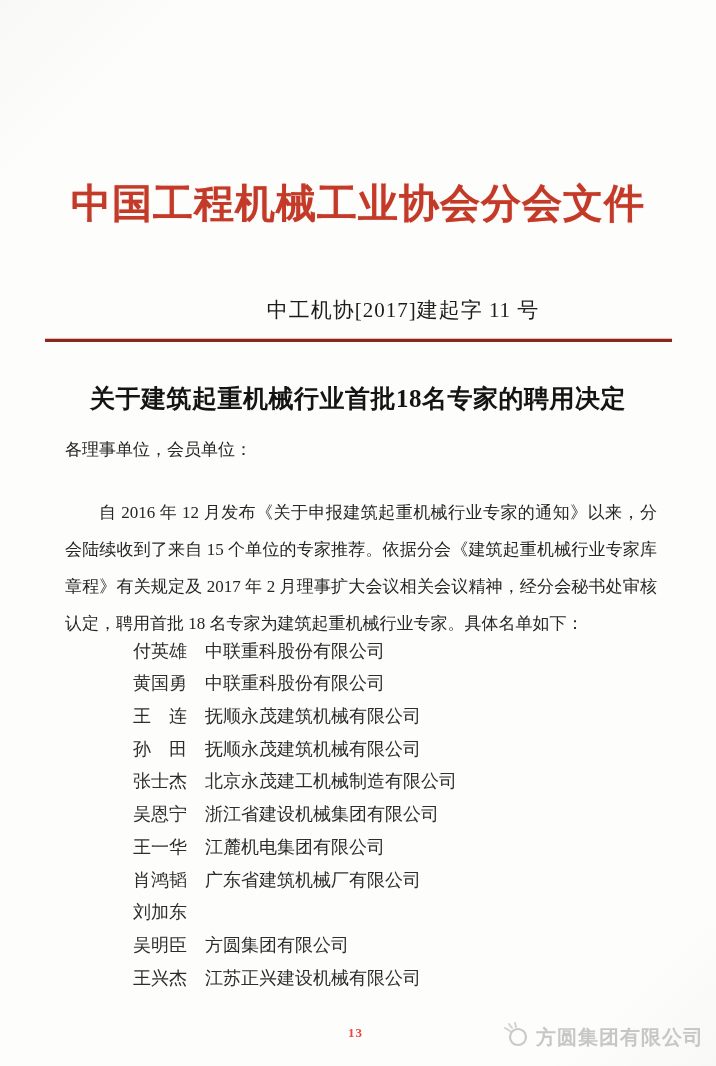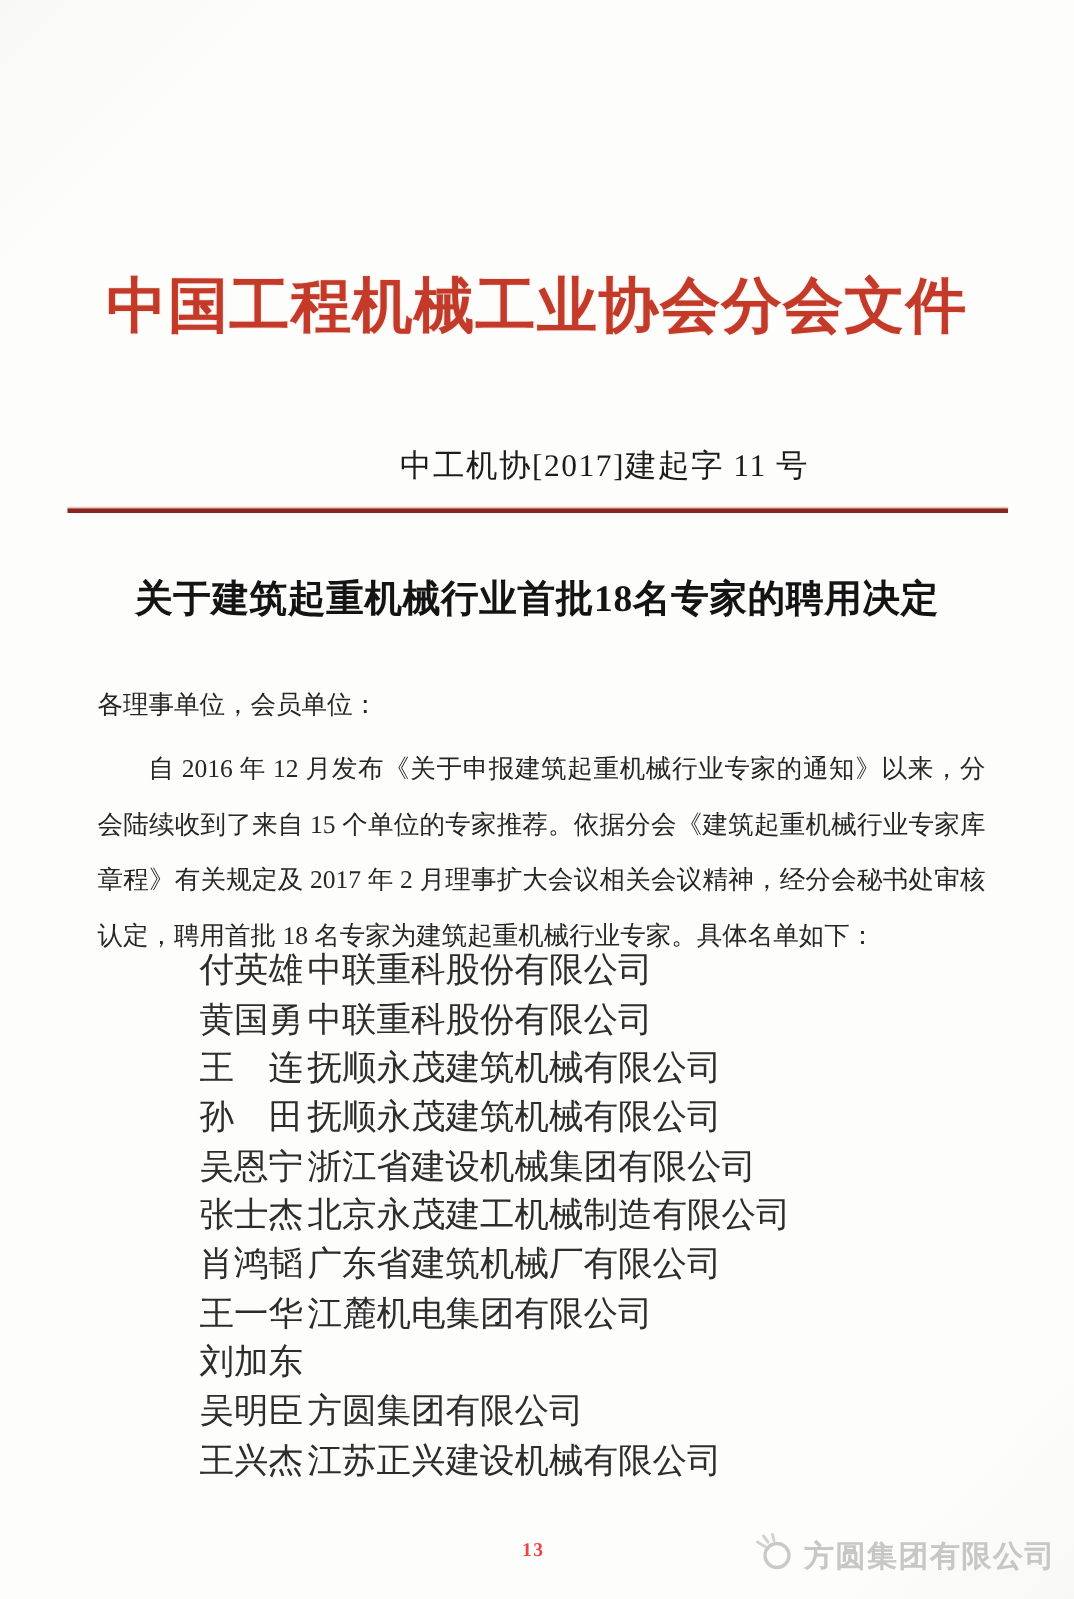--- a/index.html
+++ b/index.html
@@ -53,42 +53,42 @@
     top: 382px; left: 0; width: 100%;
     text-align: center;
     font-size: 25px;
     font-weight: bold;
     font-family: Liberation Serif, serif;
     color: #141414;
     letter-spacing: 0.5px;
   }
   .salutation {
     position: absolute;
-    top: 456px; left: 65px; width: 592px;
+    top: 436px; left: 65px; width: 592px;
     font-size: 17px;
     line-height: 27px;
   }
   .body-paragraph {
     position: absolute;
     top: 494px; left: 65px; width: 592px;
     font-size: 17px;
     line-height: 37px;
     text-indent: 2em;
     text-align: justify;
   }
   .experts-list {
     position: absolute;
     top: 630px; left: 133px;
     list-style: none; margin: 0; padding: 0;
   }
   .expert-row {
     display: flex;
-    align-items: center;
+    align-items: flex-end;
     height: 32.7px;
-    font-size: 23px;
+    font-size: 18px;
     color: #2d2d2d;
   }
   .expert-name { width: 58px; white-space: pre; }
   .expert-company { margin-left: 14px; white-space: nowrap; }
   .page-number {
     position: absolute;
     top: 1025px; left: 348px;
     font-size: 13px;
     font-weight: bold;
     color: #ef4444;
@@ -139,34 +139,34 @@
     </li>
     <li class="expert-row">
       <span class="expert-name">王　连</span>
       <span class="expert-company">抚顺永茂建筑机械有限公司</span>
     </li>
     <li class="expert-row">
       <span class="expert-name">孙　田</span>
       <span class="expert-company">抚顺永茂建筑机械有限公司</span>
     </li>
     <li class="expert-row">
+      <span class="expert-name">张士杰</span>
+      <span class="expert-company">北京永茂建工机械制造有限公司</span>
+    </li>
+    <li class="expert-row">
       <span class="expert-name">吴恩宁</span>
       <span class="expert-company">浙江省建设机械集团有限公司</span>
     </li>
     <li class="expert-row">
-      <span class="expert-name">张士杰</span>
-      <span class="expert-company">北京永茂建工机械制造有限公司</span>
+      <span class="expert-name">王一华</span>
+      <span class="expert-company">江麓机电集团有限公司</span>
     </li>
     <li class="expert-row">
       <span class="expert-name">肖鸿韬</span>
       <span class="expert-company">广东省建筑机械厂有限公司</span>
-    </li>
-    <li class="expert-row">
-      <span class="expert-name">王一华</span>
-      <span class="expert-company">江麓机电集团有限公司</span>
     </li>
     <li class="expert-row">
       <span class="expert-name">刘加东</span>
     </li>
     <li class="expert-row">
       <span class="expert-name">吴明臣</span>
       <span class="expert-company">方圆集团有限公司</span>
     </li>
     <li class="expert-row">
       <span class="expert-name">王兴杰</span>

